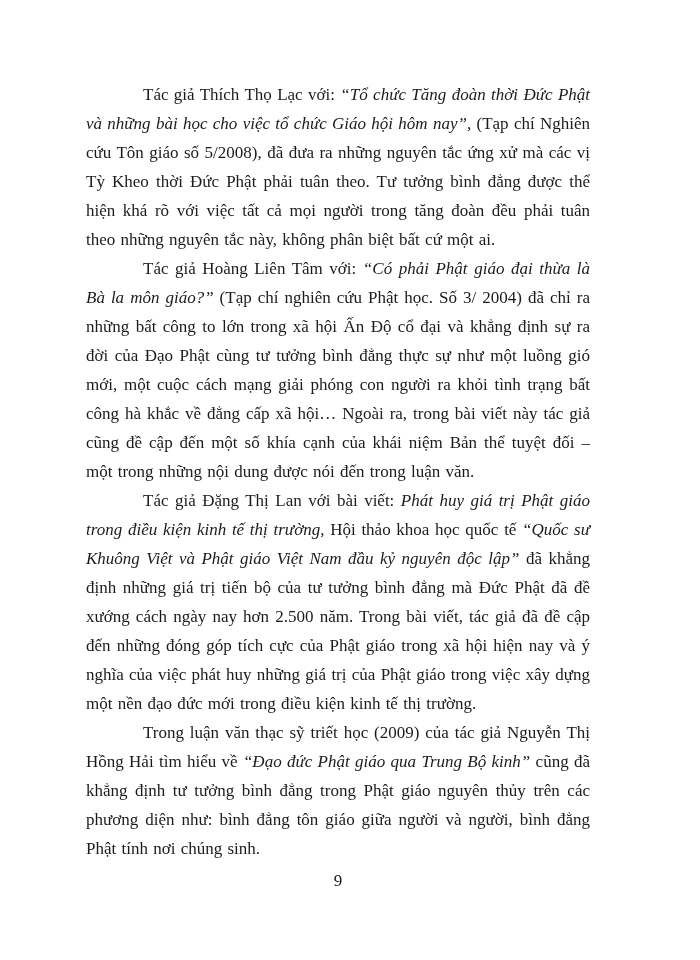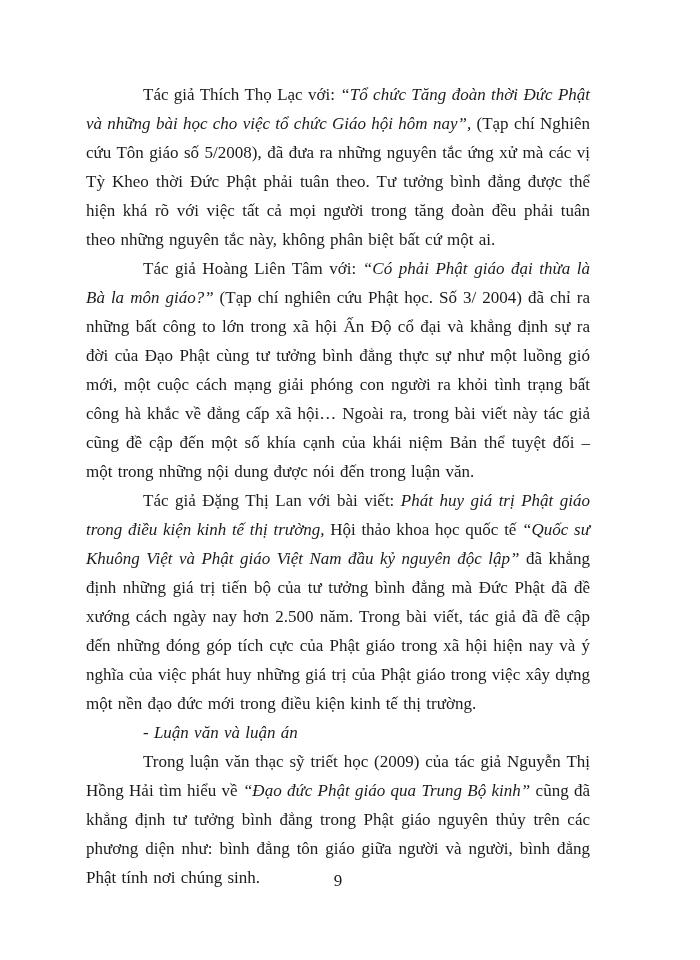--- a/index.html
+++ b/index.html
@@ -51,17 +51,16 @@
   }
 </style>
 </head>
 <body>
 
 <div class="page">
   <div class="content" id="document-body">
       <p class="para indent"><span class="seg-normal">Tác giả Thích Thọ Lạc với: </span><span class="seg-italic">“Tổ chức Tăng đoàn thời Đức Phật và những bài học cho việc tổ chức Giáo hội hôm nay”,</span><span class="seg-normal"> (Tạp chí Nghiên cứu Tôn giáo số 5/2008), đã đưa ra những nguyên tắc ứng xử mà các vị Tỳ Kheo thời Đức Phật phải tuân theo. Tư tưởng bình đẳng được thể hiện khá rõ với việc tất cả mọi người trong tăng đoàn đều phải tuân theo những nguyên tắc này, không phân biệt bất cứ một ai.</span></p>
       <p class="para indent"><span class="seg-normal">Tác giả Hoàng Liên Tâm với: </span><span class="seg-italic">“Có phải Phật giáo đại thừa là Bà la môn giáo?”</span><span class="seg-normal"> (Tạp chí nghiên cứu Phật học. Số 3/ 2004) đã chỉ ra những bất công to lớn trong xã hội Ấn Độ cổ đại và khẳng định sự ra đời của Đạo Phật cùng tư tưởng bình đẳng thực sự như một luồng gió mới, một cuộc cách mạng giải phóng con người ra khỏi tình trạng bất công hà khắc về đẳng cấp xã hội… Ngoài ra, trong bài viết này tác giả cũng đề cập đến một số khía cạnh của khái niệm Bản thể tuyệt đối – một trong những nội dung được nói đến trong luận văn.</span></p>
       <p class="para indent"><span class="seg-normal">Tác giả Đặng Thị Lan với bài viết: </span><span class="seg-italic">Phát huy giá trị Phật giáo trong điều kiện kinh tế thị trường,</span><span class="seg-normal"> Hội thảo khoa học quốc tế </span><span class="seg-italic">“Quốc sư Khuông Việt và Phật giáo Việt Nam đầu kỷ nguyên độc lập”</span><span class="seg-normal"> đã khẳng định những giá trị tiến bộ của tư tưởng bình đẳng mà Đức Phật đã đề xướng cách ngày nay hơn 2.500 năm. Trong bài viết, tác giả đã đề cập đến những đóng góp tích cực của Phật giáo trong xã hội hiện nay và ý  nghĩa của việc phát huy những giá trị của Phật giáo trong việc xây dựng một nền đạo đức mới trong điều kiện kinh tế thị trường.</span></p>
-      <p class="para indent"><span class="seg-italic">- Luận văn và luận án</span></p>
       <p class="para indent"><span class="seg-normal">Trong luận văn thạc sỹ triết học (2009) của tác giả Nguyễn Thị Hồng Hải tìm hiểu về </span><span class="seg-italic">“Đạo đức Phật giáo qua Trung Bộ kinh”</span><span class="seg-normal"> cũng đã khẳng định tư tưởng bình đẳng trong Phật giáo nguyên thủy trên các phương diện như: bình đẳng tôn giáo giữa người và người, bình đẳng Phật tính nơi chúng sinh.</span></p>
     </div>
   <div class="page-number">9</div>
 </div>
 
 </body></html>

